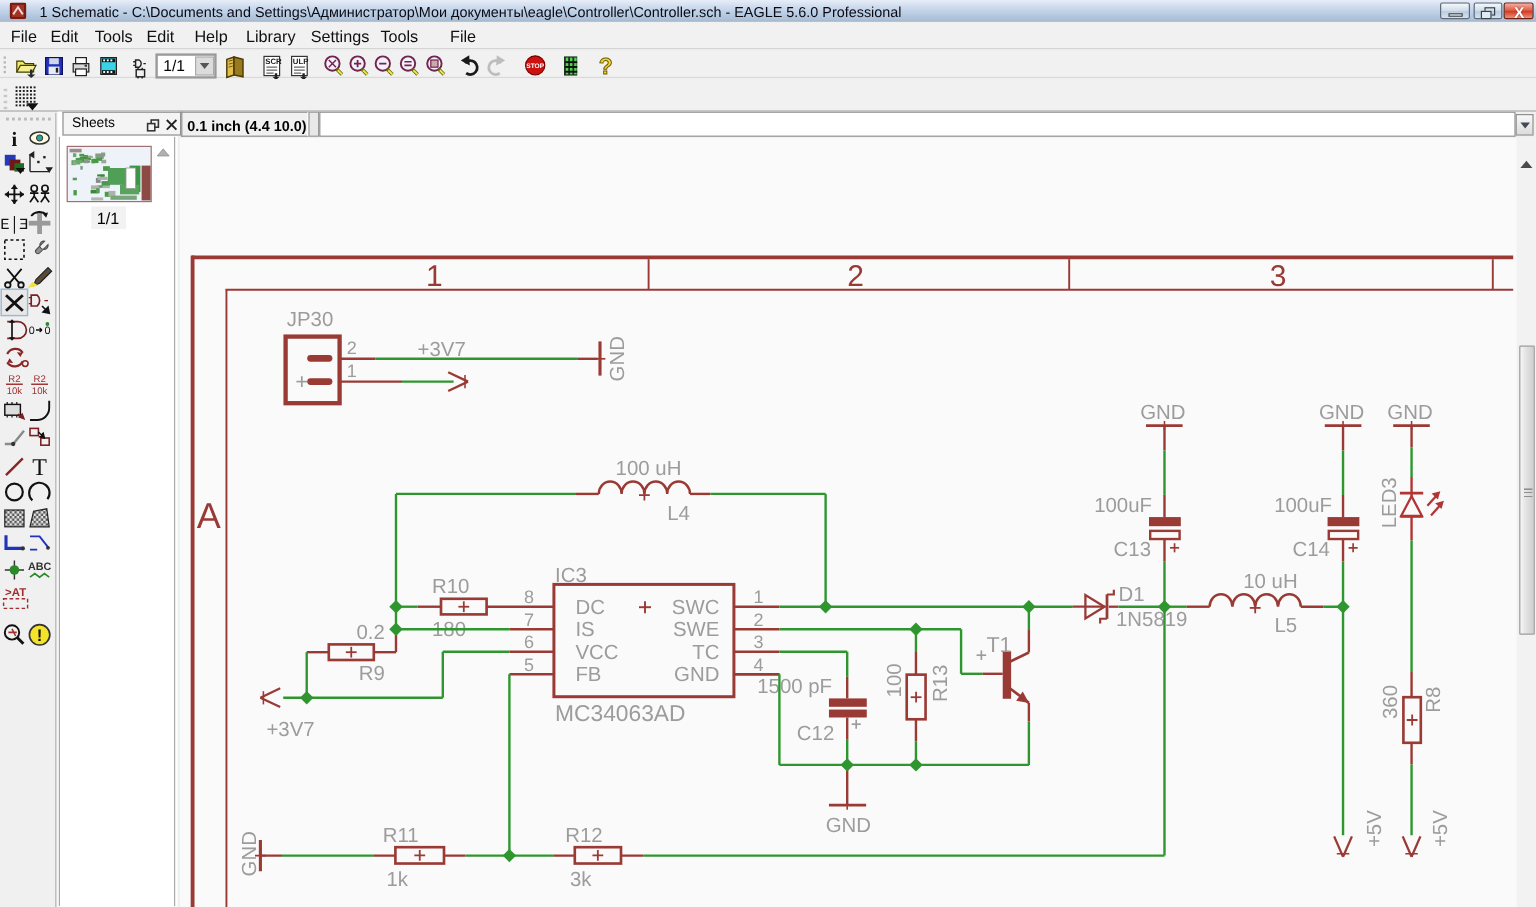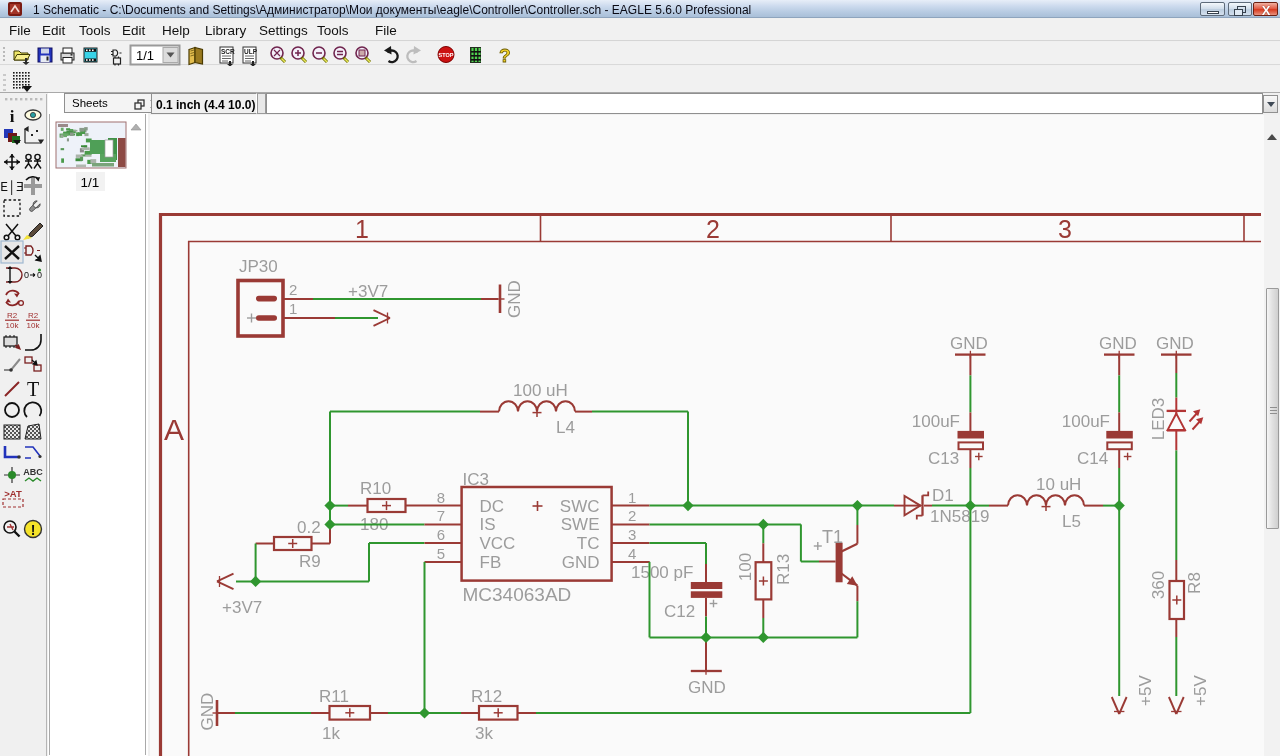--- a/index.html
+++ b/index.html
@@ -23,21 +23,21 @@
 
 #menubar { position:absolute; left:0; top:19px; width:1280px; height:22px; background:#f1f1f1; border-bottom:1px solid #d5d5d5;padding-left:48px; }
 #menubar span { position:absolute; top:4px; font-size:13.5px; color:#101010; }
 
 #toolbar1 { position:absolute; left:0; top:42px; width:1280px; height:23px; background:#f1f1f1; border-bottom:1px solid #d9d9d9; }
 #toolbar2 { position:absolute; left:0; top:66px; width:1280px; height:27px; background:#f1f1f1; border-bottom:1px solid #a9a9a9; }
 
 #palette { position:absolute; left:0; top:94px; width:47px; height:662px; background:#f0f0f0; border-right:1px solid #b5b5b5; }
 
 #sheets { position:absolute; left:48px; top:93px; width:100px; height:663px; background:#ffffff; }
-#sheetshdr { position:absolute; left:16px; top:0px; width:99px; height:20px; background:#f4f4f4; border:1px solid #8f8f8f; }
+#sheetshdr { position:absolute; left:4px; top:0px; width:99px; height:20px; background:#f4f4f4; border:1px solid #8f8f8f; }
 #sheetshdr .t { position:absolute; left:7px; top:3px; font-size:11.5px; color:#000; }
 #sheetsbody { position:absolute; left:1px; top:21px; width:97px; height:641px; background:#fff; border-left:1px solid #a9a9a9; border-right:1px solid #a9a9a9; }
 
 #coordbox { position:absolute; left:151px; top:93px; width:106px; height:21px; background:#f0f0f0; border:1px solid #8f8f8f; border-right:1px solid #fff;font-weight:bold; }
 #coordbox .t { position:absolute; left:4px; top:4px; font-size:12px; color:#000; white-space:nowrap; }
 #cmdsplit { position:absolute; left:257px; top:93px; width:9px; height:21px; background:#e8e8e8; border:1px solid #9a9a9a; }
 #cmdline { position:absolute; left:266px; top:93px; width:997px; height:21px; background:#fff; border:1px solid #8f8f8f; }
 #cmddrop { position:absolute; left:1263px; top:95px; width:15px; height:18px; background:linear-gradient(180deg,#f8f8f8,#dcdcdc); border:1px solid #909090; }
 #cmddrop .a { position:absolute; left:3px; top:6px; width:0; height:0; border-left:4px solid transparent; border-right:4px solid transparent; border-top:5px solid #404a56; }
 

